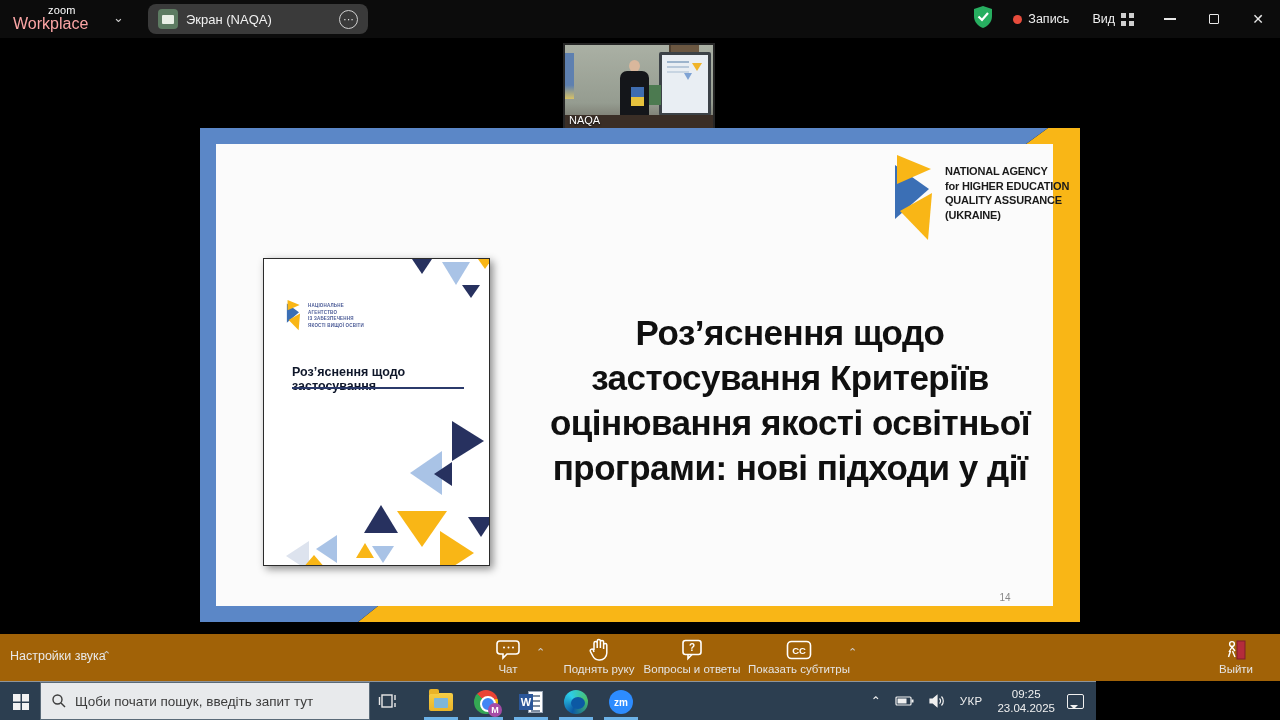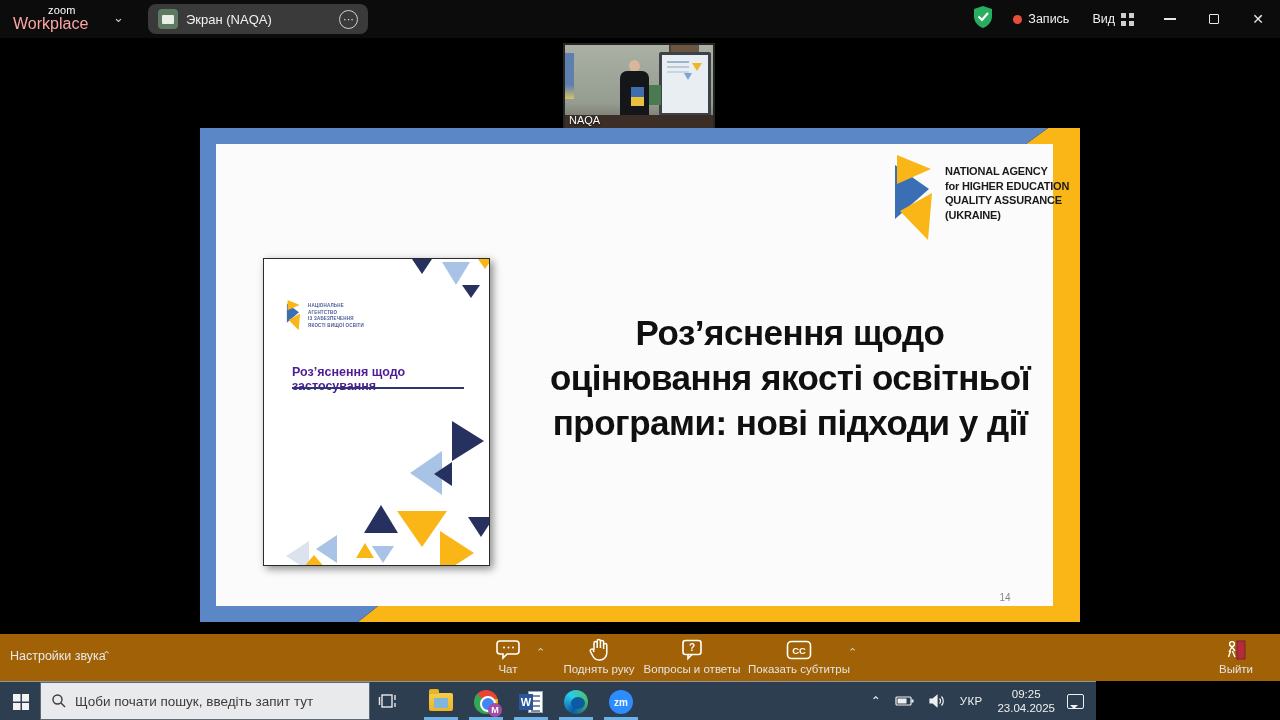--- a/index.html
+++ b/index.html
@@ -66,21 +66,21 @@
 
   .page-num { position:absolute; left:790px; top:464px; width:30px; text-align:center; color:#888; font-size:10px; }
 
   
   #book { position:absolute; left:63px; top:130px; width:227px; height:308px; background:#fff;
           border:1px solid #2b2b2b; box-shadow:3px 3px 8px rgba(0,0,0,.45); overflow:hidden; }
   .tri { position:absolute; width:0; height:0; }
   .mini-logo { position:absolute; left:20px; top:40px; }
   .mini-logo-text { position:absolute; left:44px; top:44px; color:#4a5a96; font-size:4.5px; font-weight:700;
                     line-height:6.5px; letter-spacing:.2px; }
-  .book-subtitle { position:absolute; left:28px; top:106px; color:#4c1d95; font-size:12.5px; font-weight:700; }
+  .book-subtitle { position:absolute; left:28px; top:106px; color:#0f172a; font-size:12.5px; font-weight:700; }
   .book-rule { position:absolute; left:28px; top:128px; width:172px; height:2px; background:#2b3a6b; }
   .book-title { position:absolute; left:28px; top:138px; color:#2b3a6b; font-size:13px; font-weight:700; line-height:17px; }
 
   
   #ztoolbar { position:absolute; left:0; top:634px; width:1280px; height:47px; background:#a16207; }
   .audio-settings { position:absolute; left:10px; top:15px; color:#e9e9e9; font-size:12.5px; }
   .audio-caret { position:absolute; left:102px; top:15px; color:#cfcfcf; font-size:11px; }
   .zbtn { position:absolute; top:3px; height:42px; display:flex; flex-direction:column; align-items:center; justify-content:flex-start; }
   .zbtn .ico { height:25px; display:flex; align-items:center; justify-content:center; }
   .zbtn .lbl { color:#e4e4e4; font-size:11.5px; margin-top:1px; white-space:nowrap; }
@@ -213,20 +213,21 @@
     </div>
     <div class="naqa-text">
       <div>NATIONAL AGENCY</div>
       <div>for HIGHER EDUCATION</div>
       <div>QUALITY ASSURANCE</div>
       <div>(UKRAINE)</div>
     </div>
 
     <div class="slide-title">
       <div>Роз’яснення щодо</div>
+      <div>застосування Критеріїв</div>
       <div>оцінювання якості освітньої</div>
       <div>програми: нові підходи у дії</div>
     </div>
 
     <div class="page-num">14</div>
 
     <div id="book">
 
       <span class="tri" style="left:148px;top:0;border-left:10px solid transparent;border-right:10px solid transparent;border-top:15px solid #27315f;"></span>
       <span class="tri" style="left:178px;top:3px;border-left:14px solid transparent;border-right:14px solid transparent;border-top:23px solid #a9c3e6;"></span>

